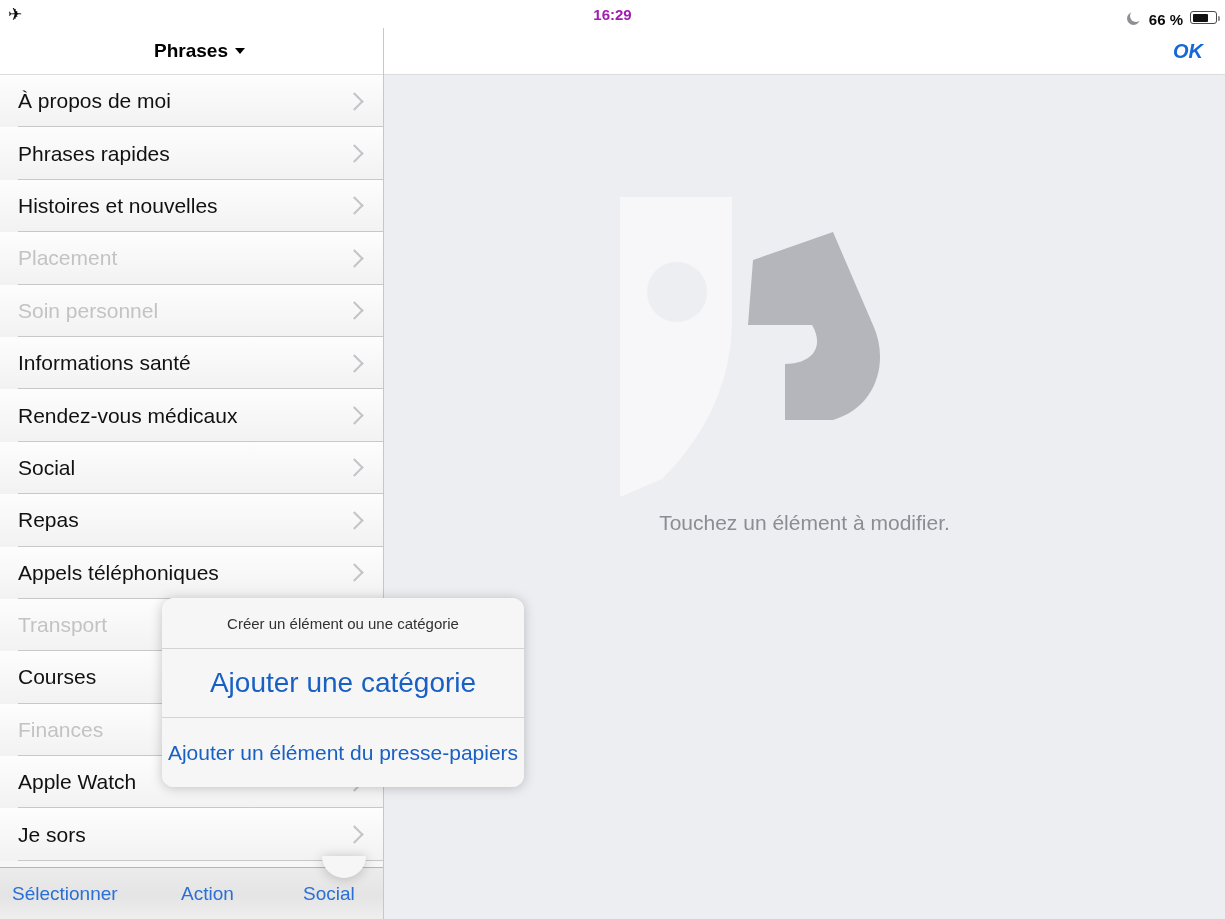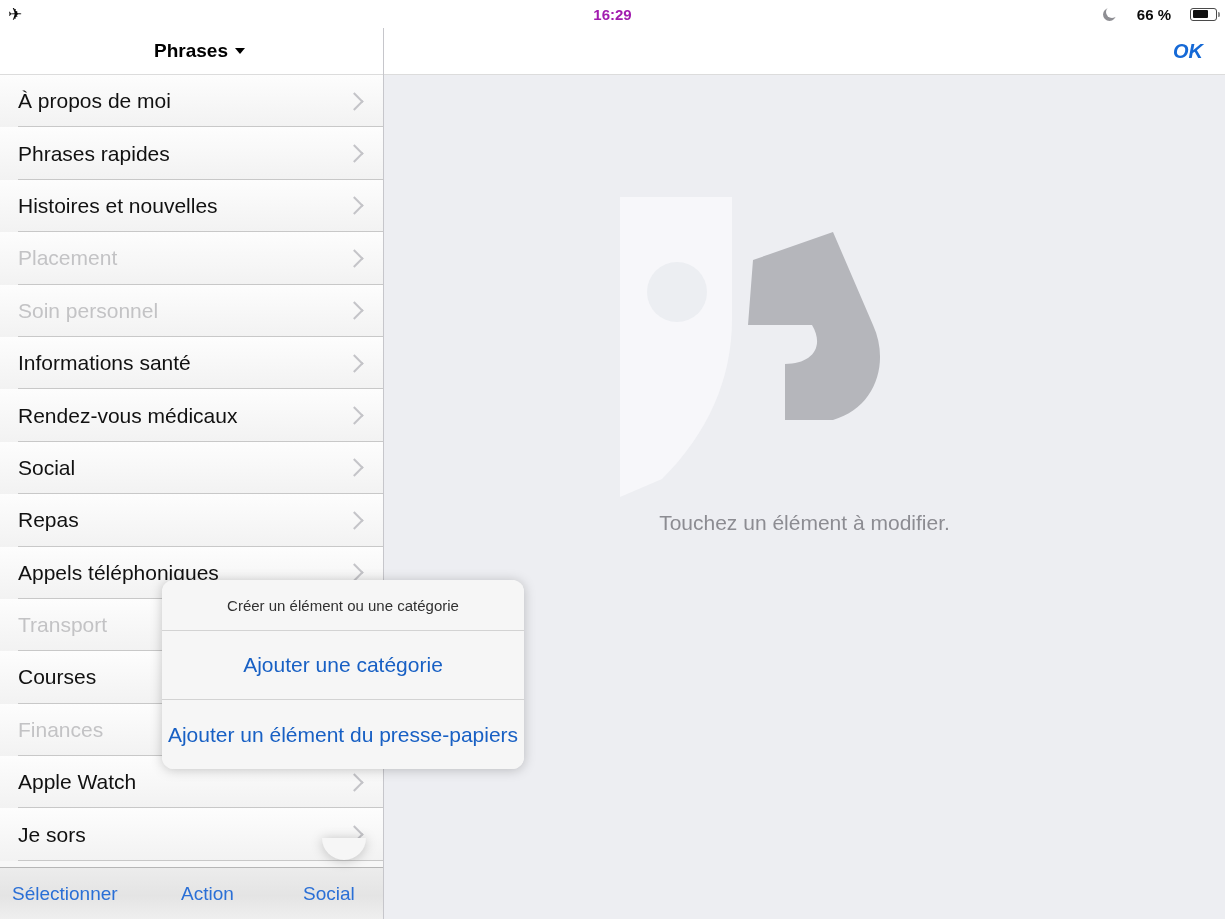--- a/index.html
+++ b/index.html
@@ -47,25 +47,24 @@
     display: flex;
     align-items: center;
     justify-content: center;
     font-size: 15px;
     font-weight: bold;
     color: #a21caf;
     letter-spacing: 0px;
   }
   .sb-right {
     position: absolute;
-    right: 8px; top: 0;
+    right: 8px; top: 11px;
     height: 28px;
     display: flex;
-    align-items: center;
-    gap: 19px;
+    gap: 7px;
   }
   .sb-pct {
     font-size: 15px;
     font-weight: bold;
     color: #0a0a0a;
   }
   .moon-icon {
     width: 15px; height: 15px;
     position: relative;
     display: inline-block;
@@ -260,21 +259,21 @@
     width: 841px;
     text-align: center;
     font-size: 21px;
     color: #8c8c92;
   }
 
   
   .popover {
     position: absolute;
     left: 162px;
-    top: 580px;
+    top: 598px;
     width: 362px;
     z-index: 30;
     filter: drop-shadow(0 1px 6px rgba(0,0,0,0.22));
   }
   .popover-inner {
     background: #f6f6f6;
     border-radius: 12px;
     overflow: hidden;
   }
   .pop-title {
@@ -286,21 +285,21 @@
     color: #313131;
     background: #f6f6f6;
     border-bottom: 1px solid #d3d3d3;
     box-sizing: border-box;
   }
   .pop-item {
     height: 69px;
     display: flex;
     align-items: center;
     justify-content: center;
-    font-size: 21px;
+    font-size: 28px;
     color: #1860c4;
     background: #f6f6f6;
     border-bottom: 1px solid #d3d3d3;
     box-sizing: border-box;
     white-space: nowrap;
   }
   .pop-item:last-child {
     border-bottom: none;
     font-size: 21px;
   }

